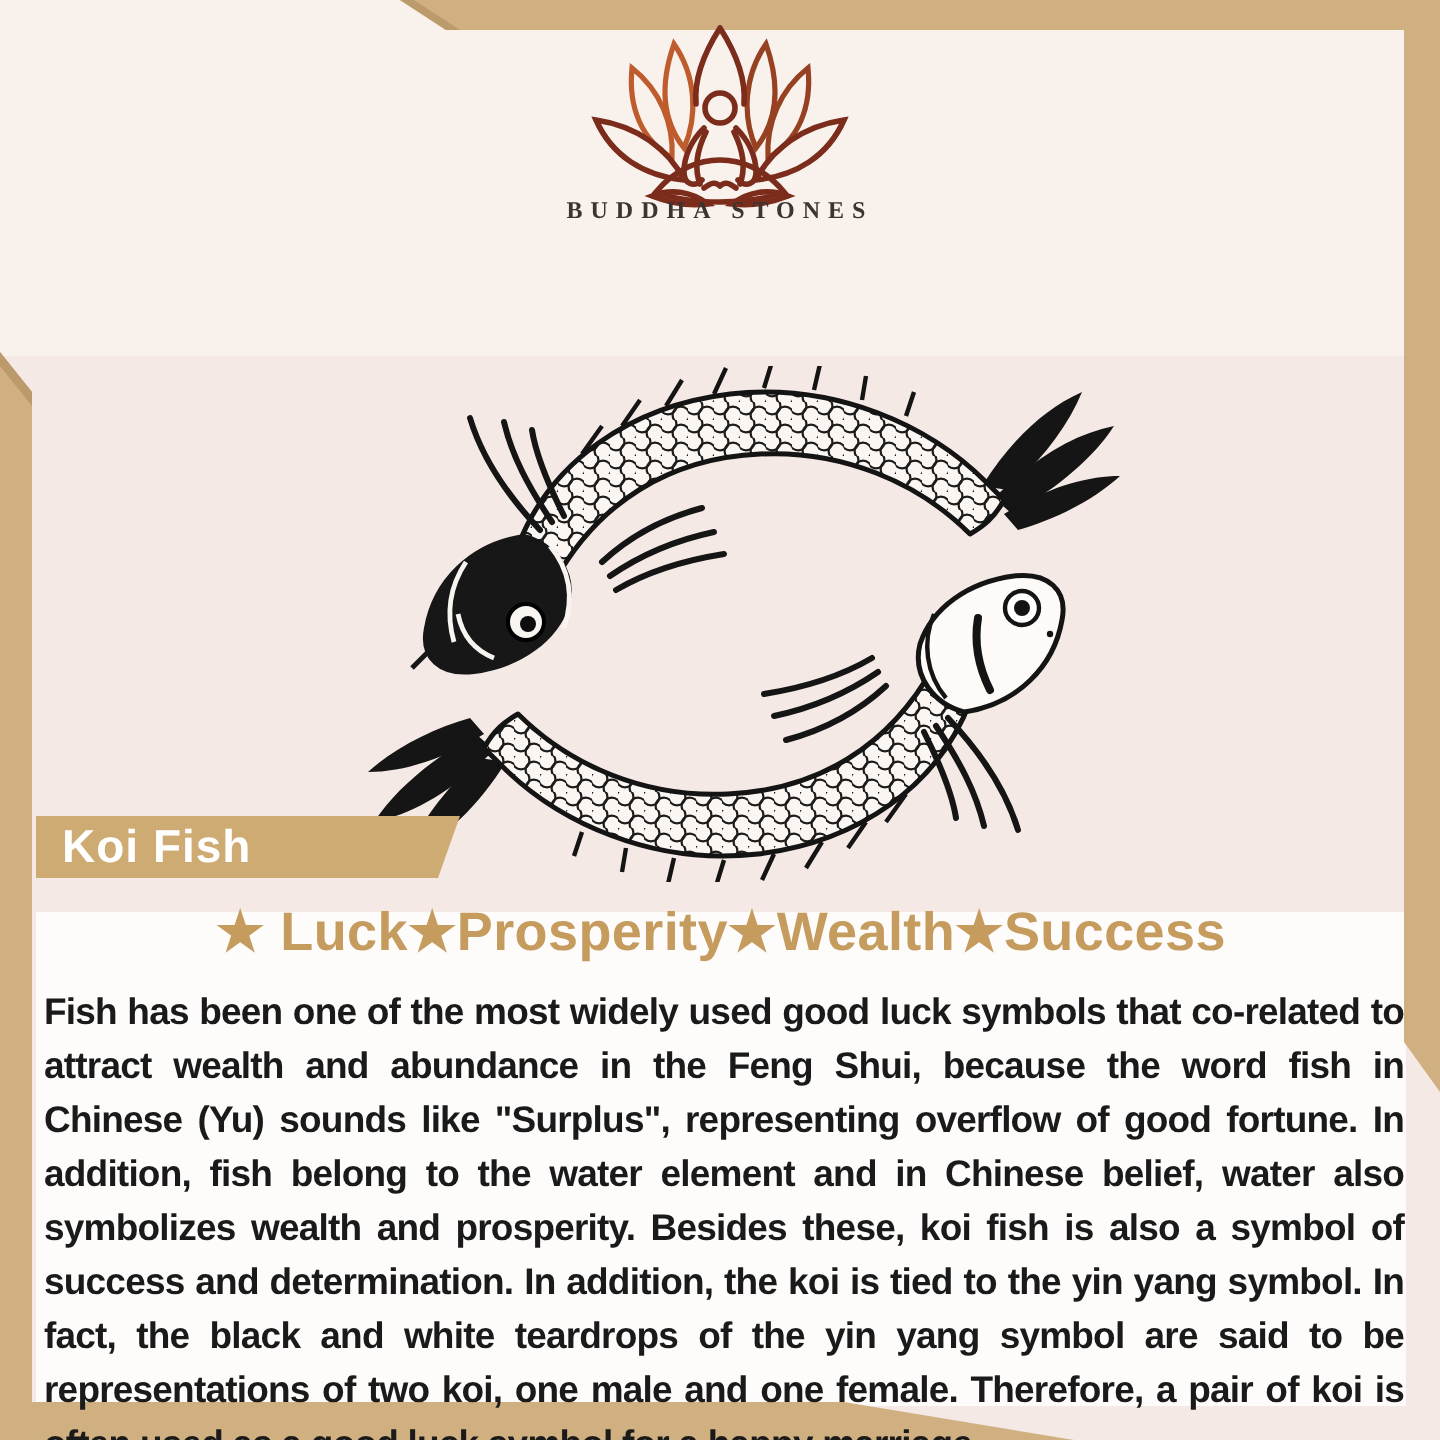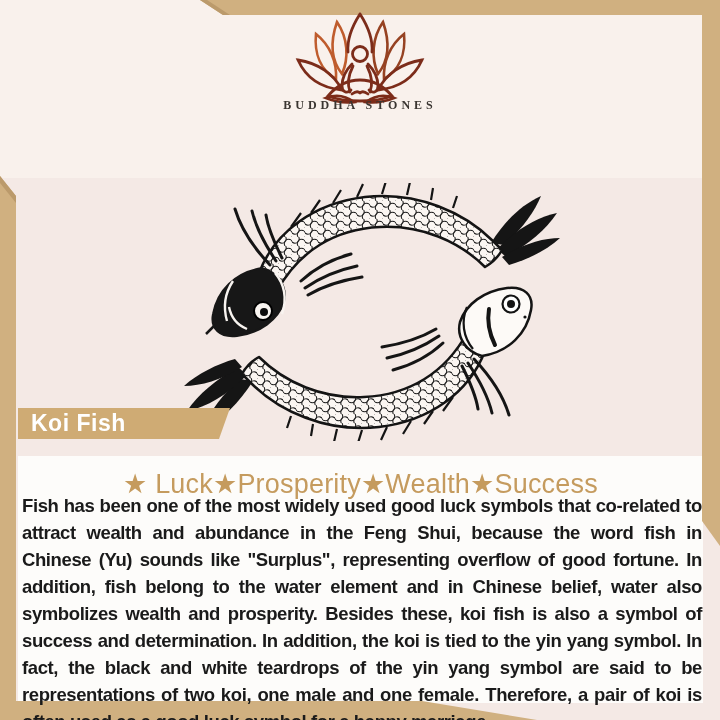--- a/index.html
+++ b/index.html
@@ -43,22 +43,22 @@
   
   .fish{position:absolute;left:175px;top:183px;width:395px;height:258px;}
 
   
   .label-banner{position:absolute;left:18px;top:408px;width:212px;height:31px;
     background:#cfab74;z-index:5;display:flex;align-items:center;
     clip-path:polygon(0 0,100% 0,calc(100% - 11px) 100%,0 100%);}
   .label-banner span{color:#ffffff;font-size:23px;font-weight:700;padding-left:13px;letter-spacing:0.5px;}
 
   
-  .tagline{position:absolute;left:18px;top:468px;width:685px;text-align:center;
-    font-size:27px;font-weight:400;color:#c59b5e;letter-spacing:0.2px;}
+  .tagline{position:absolute;left:18px;top:450px;width:685px;text-align:center;
+    font-size:27px;font-weight:700;color:#c59b5e;letter-spacing:0.2px;}
   .paragraph{position:absolute;left:22px;top:492px;width:680px;
     font-size:18.5px;font-weight:700;line-height:27px;color:#1a1a1a;
     letter-spacing:-0.4px;text-align:justify;}
 </style>
 </head>
 <body>
 
 <div class="canvas">
 
   <div class="top-section"></div>

